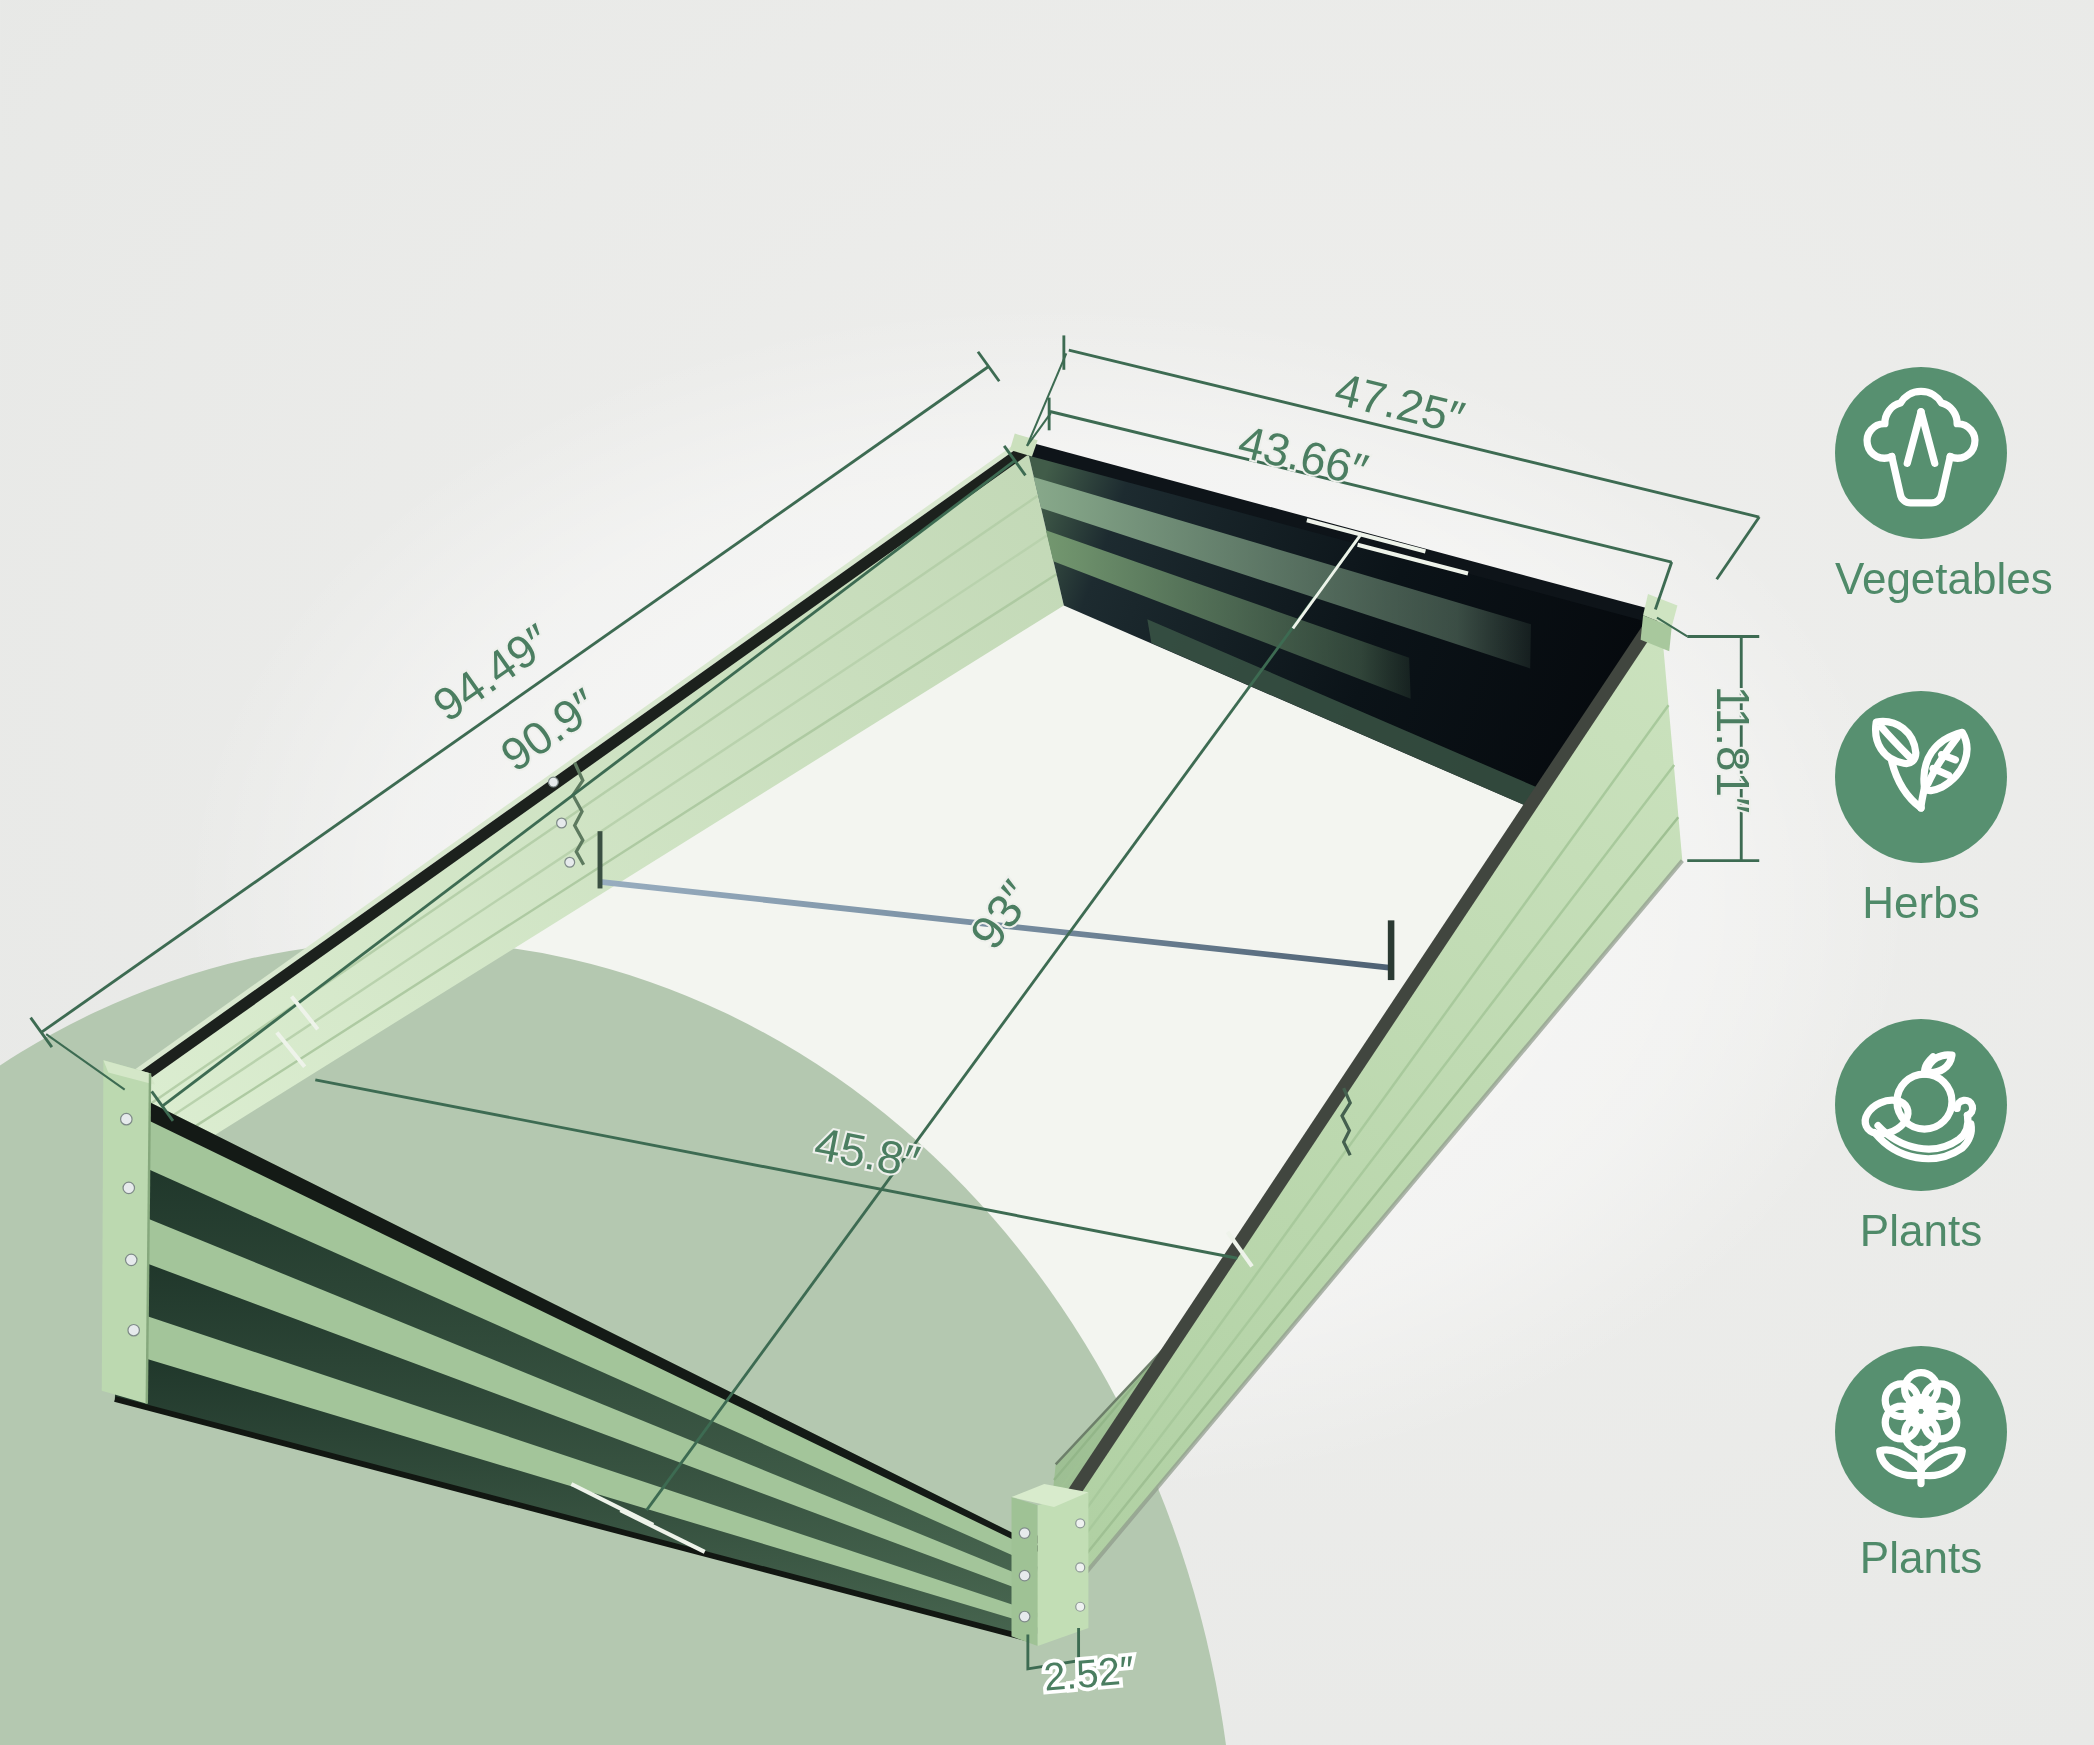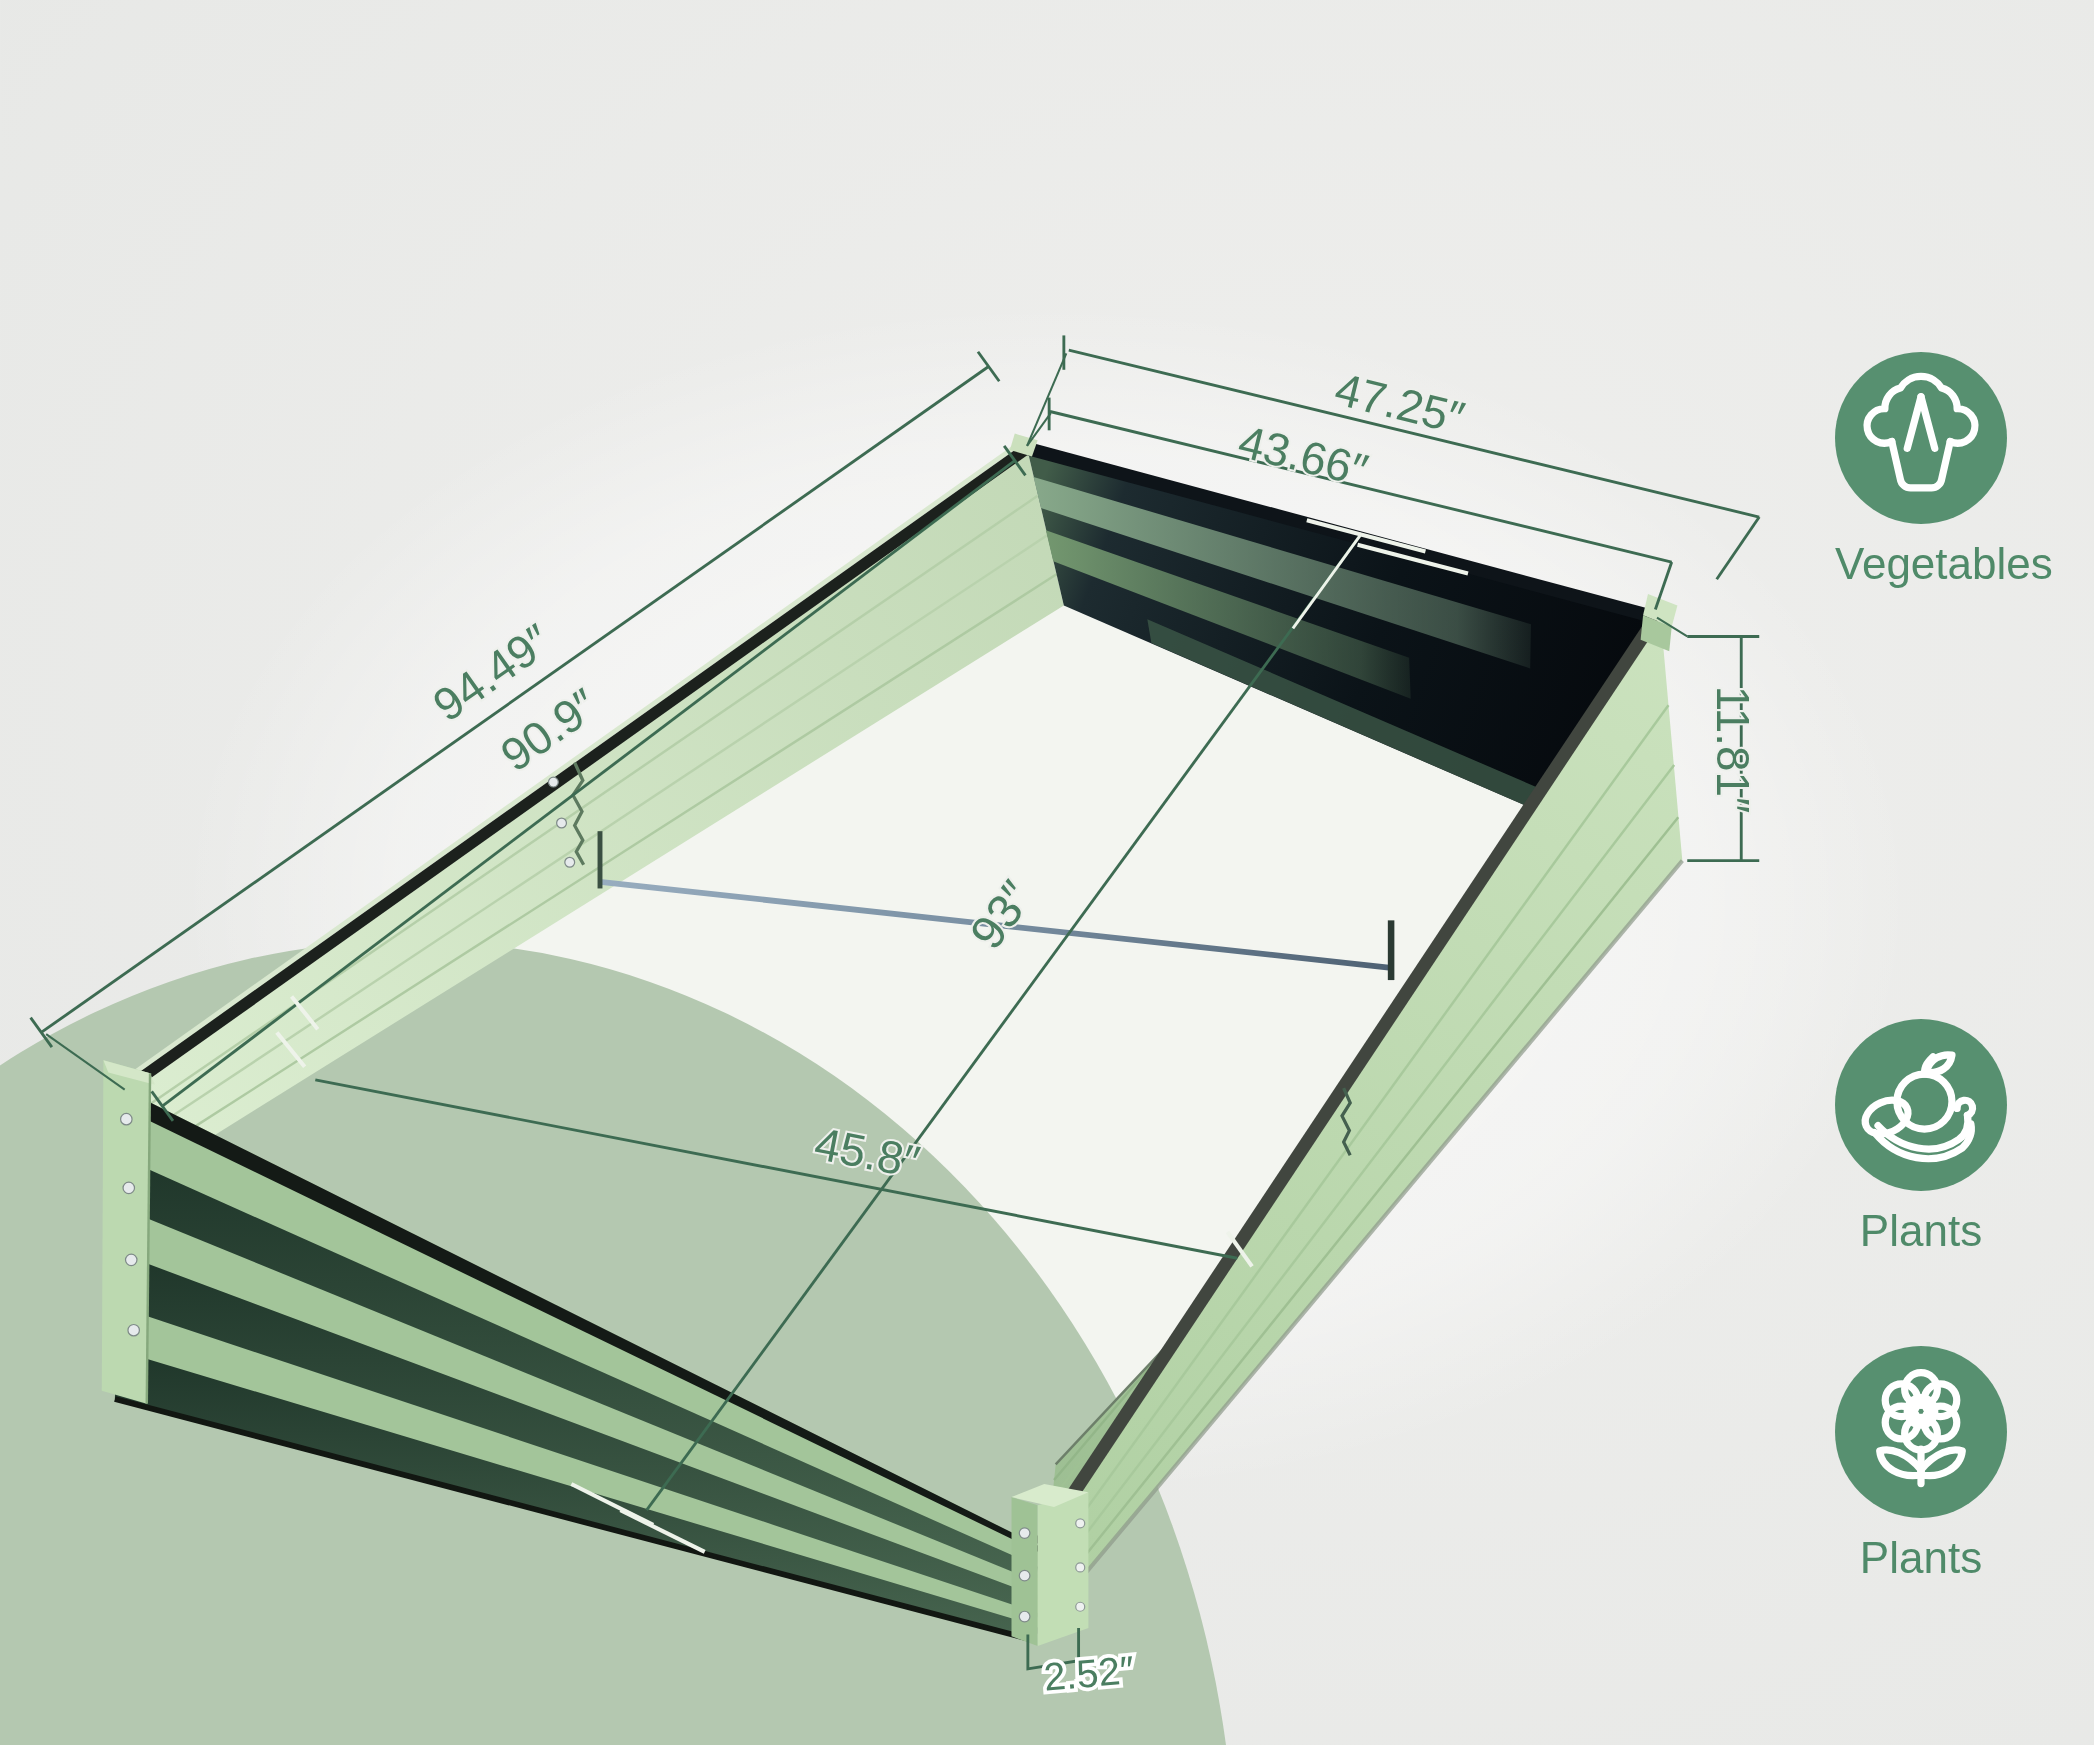--- a/index.html
+++ b/index.html
@@ -239,33 +239,49 @@
       <text class="dim" transform="translate(682,908) rotate(-35.2)">90.9″</text>
       <text class="dim" transform="translate(1706,512) rotate(13.7)">47.25″</text>
       <text class="dim" transform="translate(1588,576) rotate(13.7)">43.66″</text>
       <text class="dim" transform="translate(2098,916) rotate(90)">11.81″</text>
       <text class="dim big" transform="translate(1240,1130) rotate(-54)">93″</text>
       <text class="dim" transform="translate(1056,1428) rotate(11)">45.8″</text>
       <text class="dim small" transform="translate(1332,2062) rotate(-5)">2.52″</text>
     </g>
   </svg>
 
-  <div class="cat" style="top:352px">
+  <div class="cat" style="top:367px">
     <svg width="172" height="172" viewBox="0 0 100 100">
       <circle cx="50" cy="50" r="50" fill="#579070"></circle>
       <g fill="none" stroke="#ffffff" stroke-width="4.2" stroke-linecap="round" stroke-linejoin="round">
         <path d="M33,52 a10,10 0 1 1 -4,-19 a12,12 0 0 1 9,-12 a14,14 0 0 1 24,0 a12,12 0 0 1 9,12 a10,10 0 1 1 -4,19"></path>
         <path d="M33,52 l5,22 a6,6 0 0 0 6,5 h12 a6,6 0 0 0 6,-5 l5,-22"></path>
         <path d="M50,26 l-8,30"></path>
           <path d="M50,26 l8,30"></path>
       </g>
     </svg>
     <div class="label">Vegetables</div>
   </div>
 
+  <div class="cat" style="top:691px">
+    <svg width="172" height="172" viewBox="0 0 100 100">
+      <circle cx="50" cy="50" r="50" fill="#579070"></circle>
+      <g fill="none" stroke="#ffffff" stroke-width="4.2" stroke-linecap="round" stroke-linejoin="round">
+        <path d="M40,42 C28,40 22,30 24,18 C36,16 46,24 47,36 C47,40 44,43 40,42 Z"></path>
+        <path d="M27,21 C33,28 38,33 43,38"></path>
+        <path d="M52,56 C50,40 58,28 74,24 C80,34 76,48 62,56 C58,58 53,59 52,56 Z"></path>
+        <path d="M71,27 C64,36 58,45 54,54"></path>
+        <path d="M62,37 L70,40"></path>
+          <path d="M57,45 L66,49"></path>
+        <path d="M33,41 C36,53 42,62 50,68"></path>
+        <path d="M52,56 C51,62 50,65 50,68"></path>
+      </g>
+    </svg>
+    <div class="label">Herbs</div>
+  </div>
 
   <div class="cat" style="top:1019px">
     <svg width="172" height="172" viewBox="0 0 100 100">
       <circle cx="50" cy="50" r="50" fill="#579070"></circle>
       <g fill="none" stroke="#ffffff" stroke-width="4.2" stroke-linecap="round" stroke-linejoin="round">
         <ellipse cx="30" cy="57" rx="13" ry="9" transform="rotate(-24 30 57)"></ellipse>
         <circle cx="52" cy="48" r="16"></circle>
         <path d="M52,32 C52,27 54,25 57,22"></path>
         <path d="M53,31 C55,23 62,20 68,21 C67,28 61,32 53,31 Z"></path>
         <path d="M25,62 C38,76 58,80 72,70 C76,67 78,62 77,56"></path>

